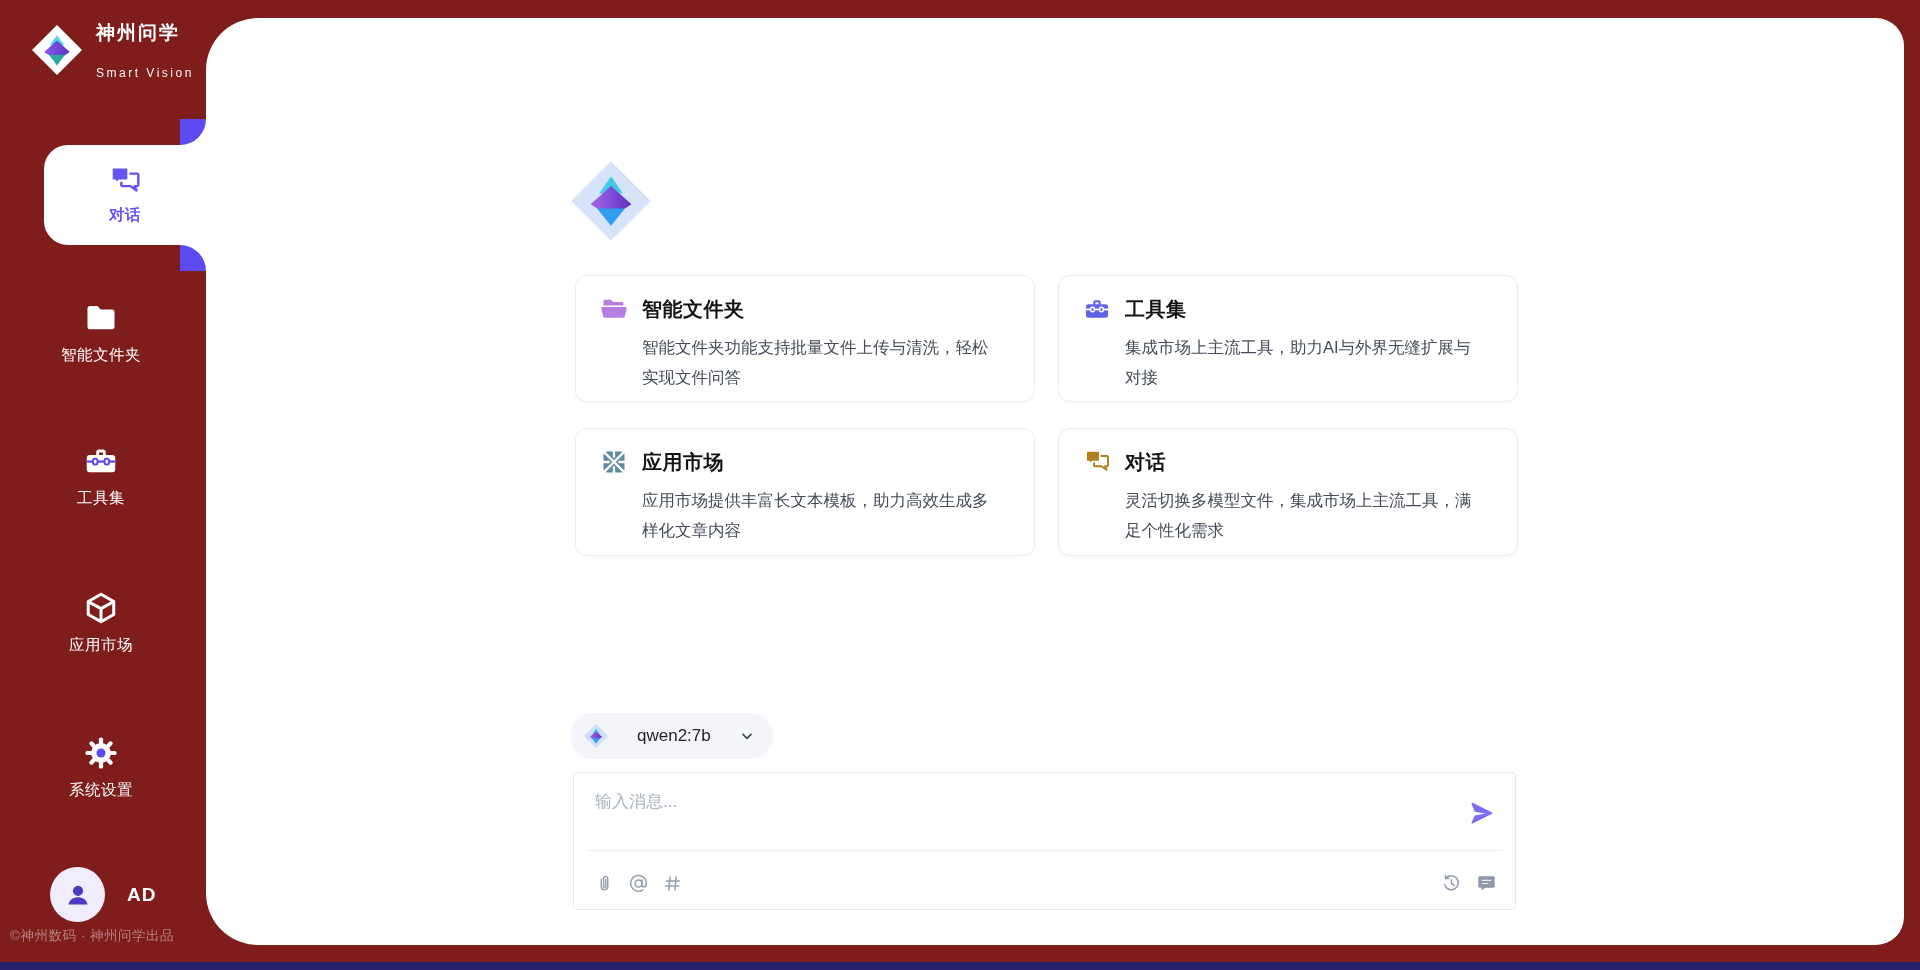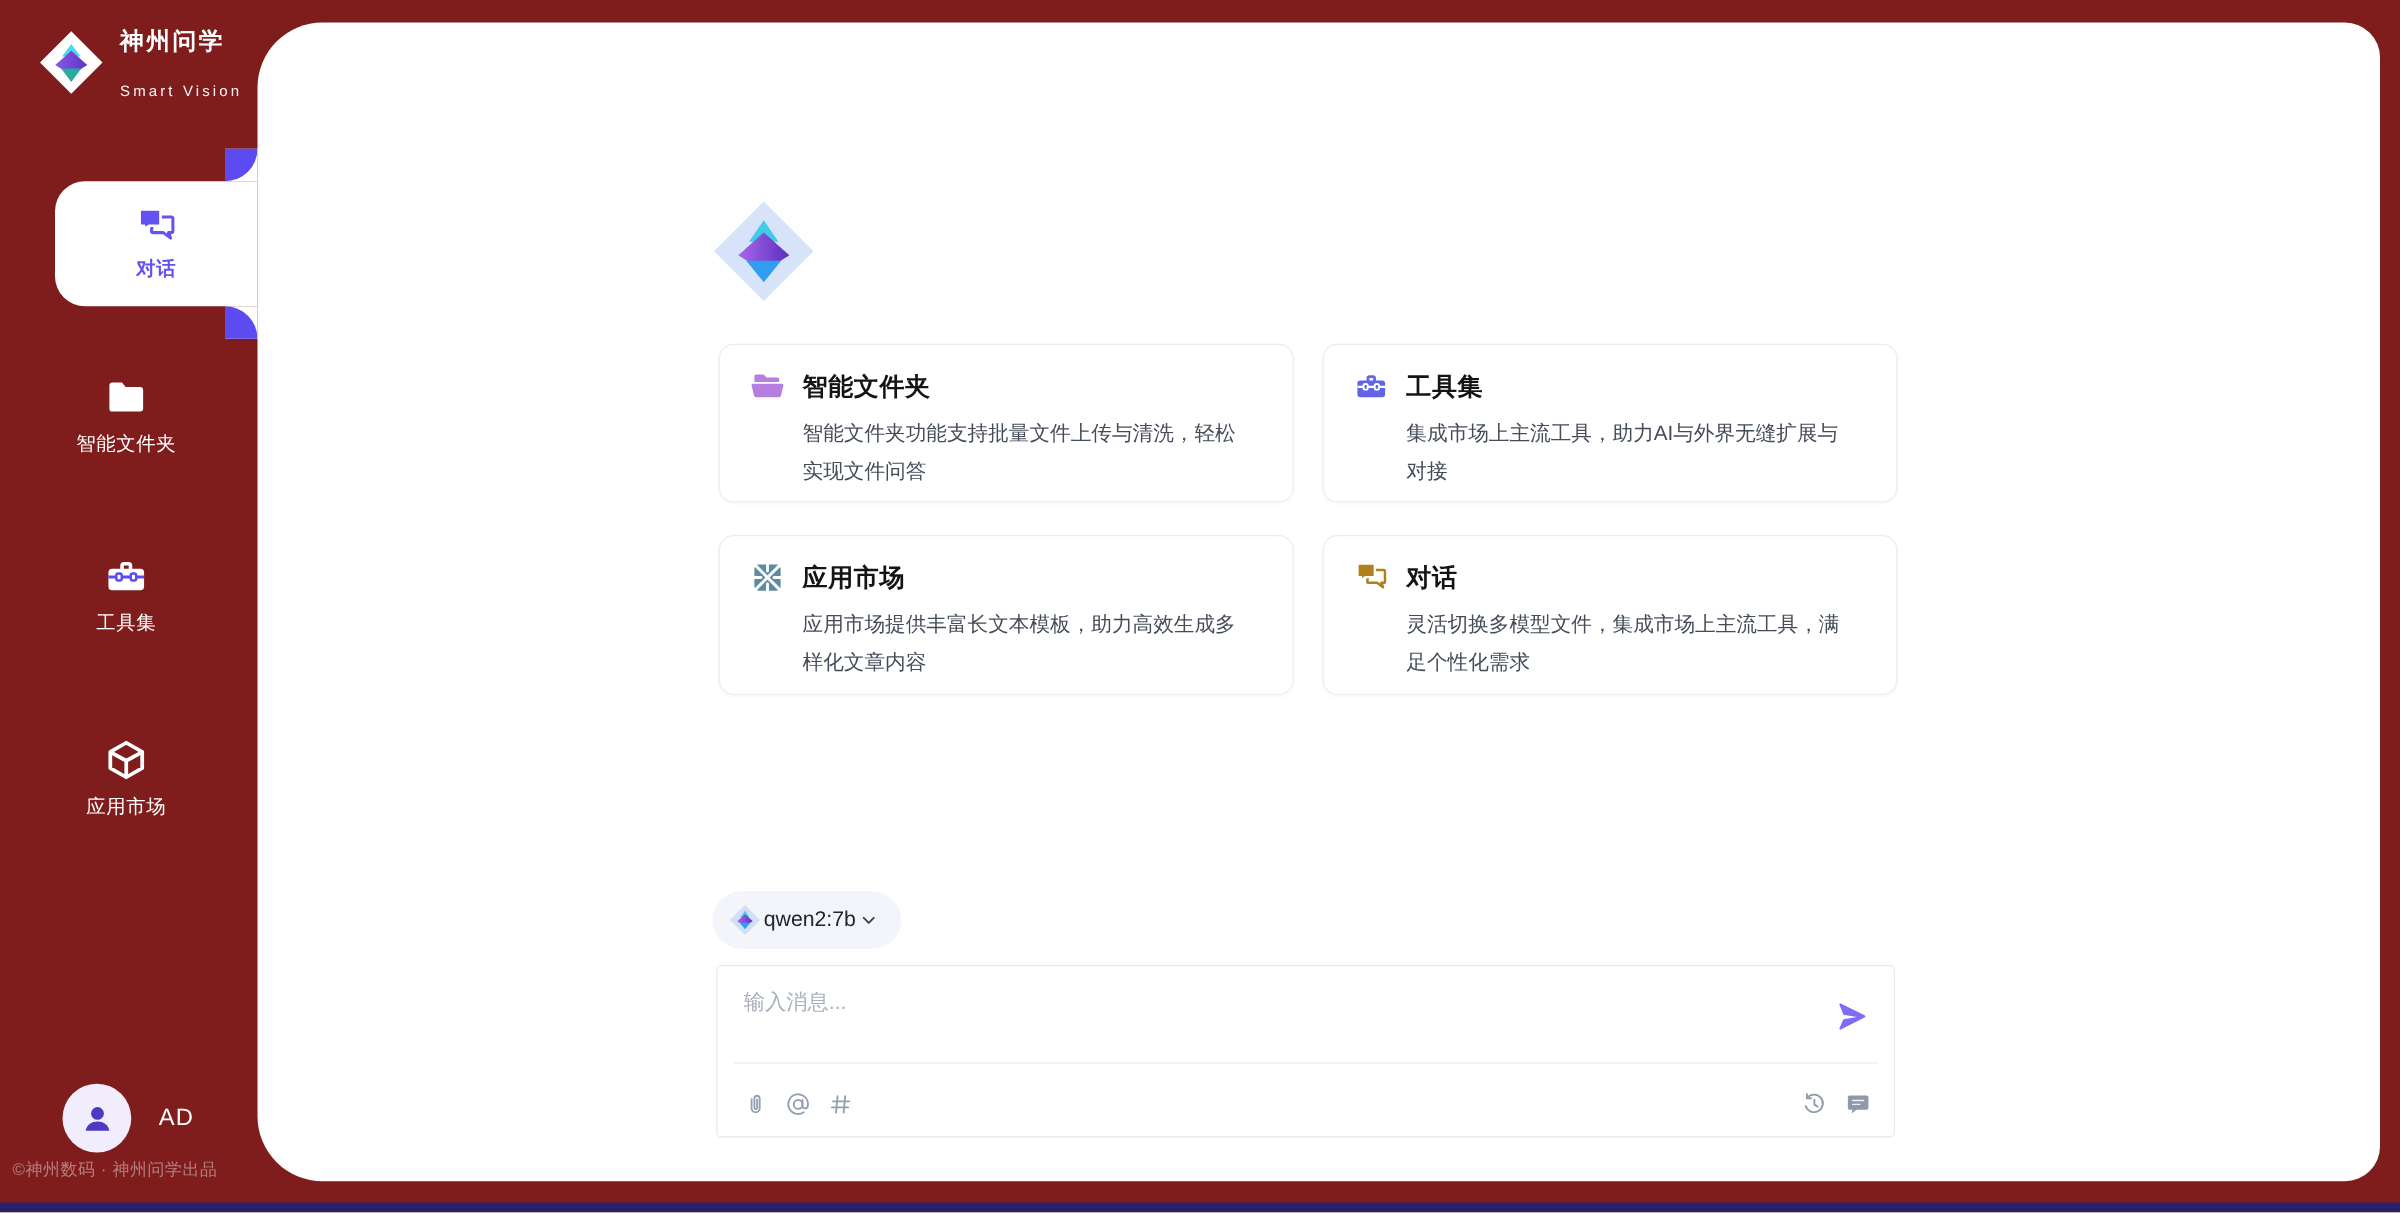--- a/index.html
+++ b/index.html
@@ -29,21 +29,21 @@
     align-items:center; gap:9px; color:#fff; cursor:pointer; }
   .nav-icon { --bg:#5c4bf0; display:block; }
   .nav-icon svg { width:36px; height:36px; display:block; }
   .nav-active .nav-icon svg { width:34px; height:34px; }
   .nav-label { font-size:15.5px; letter-spacing:.5px; }
 
   .user-row { position:absolute; left:50px; top:867px; display:flex; align-items:center; gap:22px; cursor:pointer; }
   .avatar { width:55px; height:55px; border-radius:50%; background:#f2edfc; display:flex;
     align-items:center; justify-content:center; }
   .avatar svg { width:30px; height:30px; color:#4c3ac0; }
-  .user-initials { color:#fff; font-size:19px; font-weight:400; letter-spacing:1px; }
+  .user-initials { color:#fff; font-size:19px; font-weight:700; letter-spacing:1px; }
   .sidebar-footer { position:absolute; left:10px; top:927px; font-size:13.5px; color:rgba(255,255,255,.42);
     letter-spacing:.5px; white-space:nowrap; }
 
   
   .panel { position:absolute; left:206px; top:18px; right:16px; bottom:25px; background:#fff;
     border-radius:52px 28px 28px 52px; }
 
   .greeting { position:absolute; left:362px; top:140px; display:flex; align-items:center; gap:18px; }
   .greet-logo svg { width:86px; height:86px; display:block; }
   .greeting h1 { font-size:25px; font-weight:700; color:#161616; letter-spacing:.5px; }
@@ -52,21 +52,21 @@
     grid-template-columns:460px 460px; grid-template-rows:127px 128px; gap:26px 23px; }
   .card { background:#fff; border:1px solid #ebedf2; border-radius:12px; padding:19px 24px 0 24px;
     box-shadow:0 1px 3px rgba(17,24,39,.03); cursor:pointer; }
   .card-head { display:flex; align-items:center; gap:14px; }
   .card-icon { --bg:#fff; display:block; }
   .card-icon svg { width:28px; height:28px; display:block; }
   .card h3 { font-size:20px; font-weight:700; color:#141414; letter-spacing:.5px; }
   .card p { margin:9px 0 0 42px; width:356px; font-size:16.5px; line-height:30px; color:#454c59; }
 
   .model-pill { position:absolute; left:364px; top:695px; height:46px; display:inline-flex;
-    align-items:center; gap:2px; padding:0 18px 0 13px; background:#f4f4fb; border:none;
+    align-items:center; gap:28px; padding:0 18px 0 13px; background:#f4f4fb; border:none;
     border-radius:23px; font-family:inherit; font-size:17px; font-weight:500; color:#232529; cursor:pointer; }
   .pill-logo svg { width:26px; height:26px; display:block; }
   .model-pill .chev svg { width:16px; height:16px; display:block; }
 
   .composer { position:absolute; left:367px; top:754px; width:943px; height:138px; background:#fff;
     border:1.5px solid #e7e9ee; border-radius:4px; }
   .composer textarea { position:absolute; left:0; top:0; width:860px; height:62px; padding:17px 0 0 21px;
     border:none; outline:none; resize:none; background:transparent; font-family:inherit; font-size:17px; color:#222; }
   .composer textarea::placeholder { color:#a9b1bd; }
   .send-btn { position:absolute; right:17px; top:25px; width:30px; height:30px; border:none;
@@ -149,20 +149,39 @@
         <svg viewBox="0 0 24 24">
           <g fill="none" stroke="currentColor" stroke-width="2" stroke-linejoin="round">
             <path d="M12 2.8 20.5 7.7v8.6L12 21.2 3.5 16.3V7.7z"></path>
             <path d="M3.8 7.9 12 12.4l8.2-4.5M12 12.4V21"></path>
           </g>
         </svg>
       </span>
       <span class="nav-label">应用市场</span>
     </div>
 
+    <div class="nav-item" style="top:735px">
+      <span class="nav-icon">
+        <svg viewBox="0 0 24 24">
+          <g fill="currentColor">
+            <circle cx="12" cy="12" r="6.6"></circle>
+            <rect x="10.6" y="1.6" width="2.8" height="5" rx="1.3"></rect>
+            <rect x="10.6" y="1.6" width="2.8" height="5" rx="1.3" transform="rotate(45 12 12)"></rect>
+            <rect x="10.6" y="1.6" width="2.8" height="5" rx="1.3" transform="rotate(90 12 12)"></rect>
+            <rect x="10.6" y="1.6" width="2.8" height="5" rx="1.3" transform="rotate(135 12 12)"></rect>
+            <rect x="10.6" y="1.6" width="2.8" height="5" rx="1.3" transform="rotate(180 12 12)"></rect>
+            <rect x="10.6" y="1.6" width="2.8" height="5" rx="1.3" transform="rotate(225 12 12)"></rect>
+            <rect x="10.6" y="1.6" width="2.8" height="5" rx="1.3" transform="rotate(270 12 12)"></rect>
+            <rect x="10.6" y="1.6" width="2.8" height="5" rx="1.3" transform="rotate(315 12 12)"></rect>
+          </g>
+          <circle cx="12" cy="12" r="3" fill="var(--bg)"></circle>
+        </svg>
+      </span>
+      <span class="nav-label">系统设置</span>
+    </div>
 
     <div class="user-row">
       <span class="avatar">
         <svg viewBox="0 0 24 24" fill="currentColor">
           <circle cx="12" cy="8.6" r="4.1"></circle>
           <path d="M4.4 19.6c.8-3.9 4-5.8 7.6-5.8s6.8 1.9 7.6 5.8z"></path>
         </svg>
       </span>
       <span class="user-initials">AD</span>
     </div>

